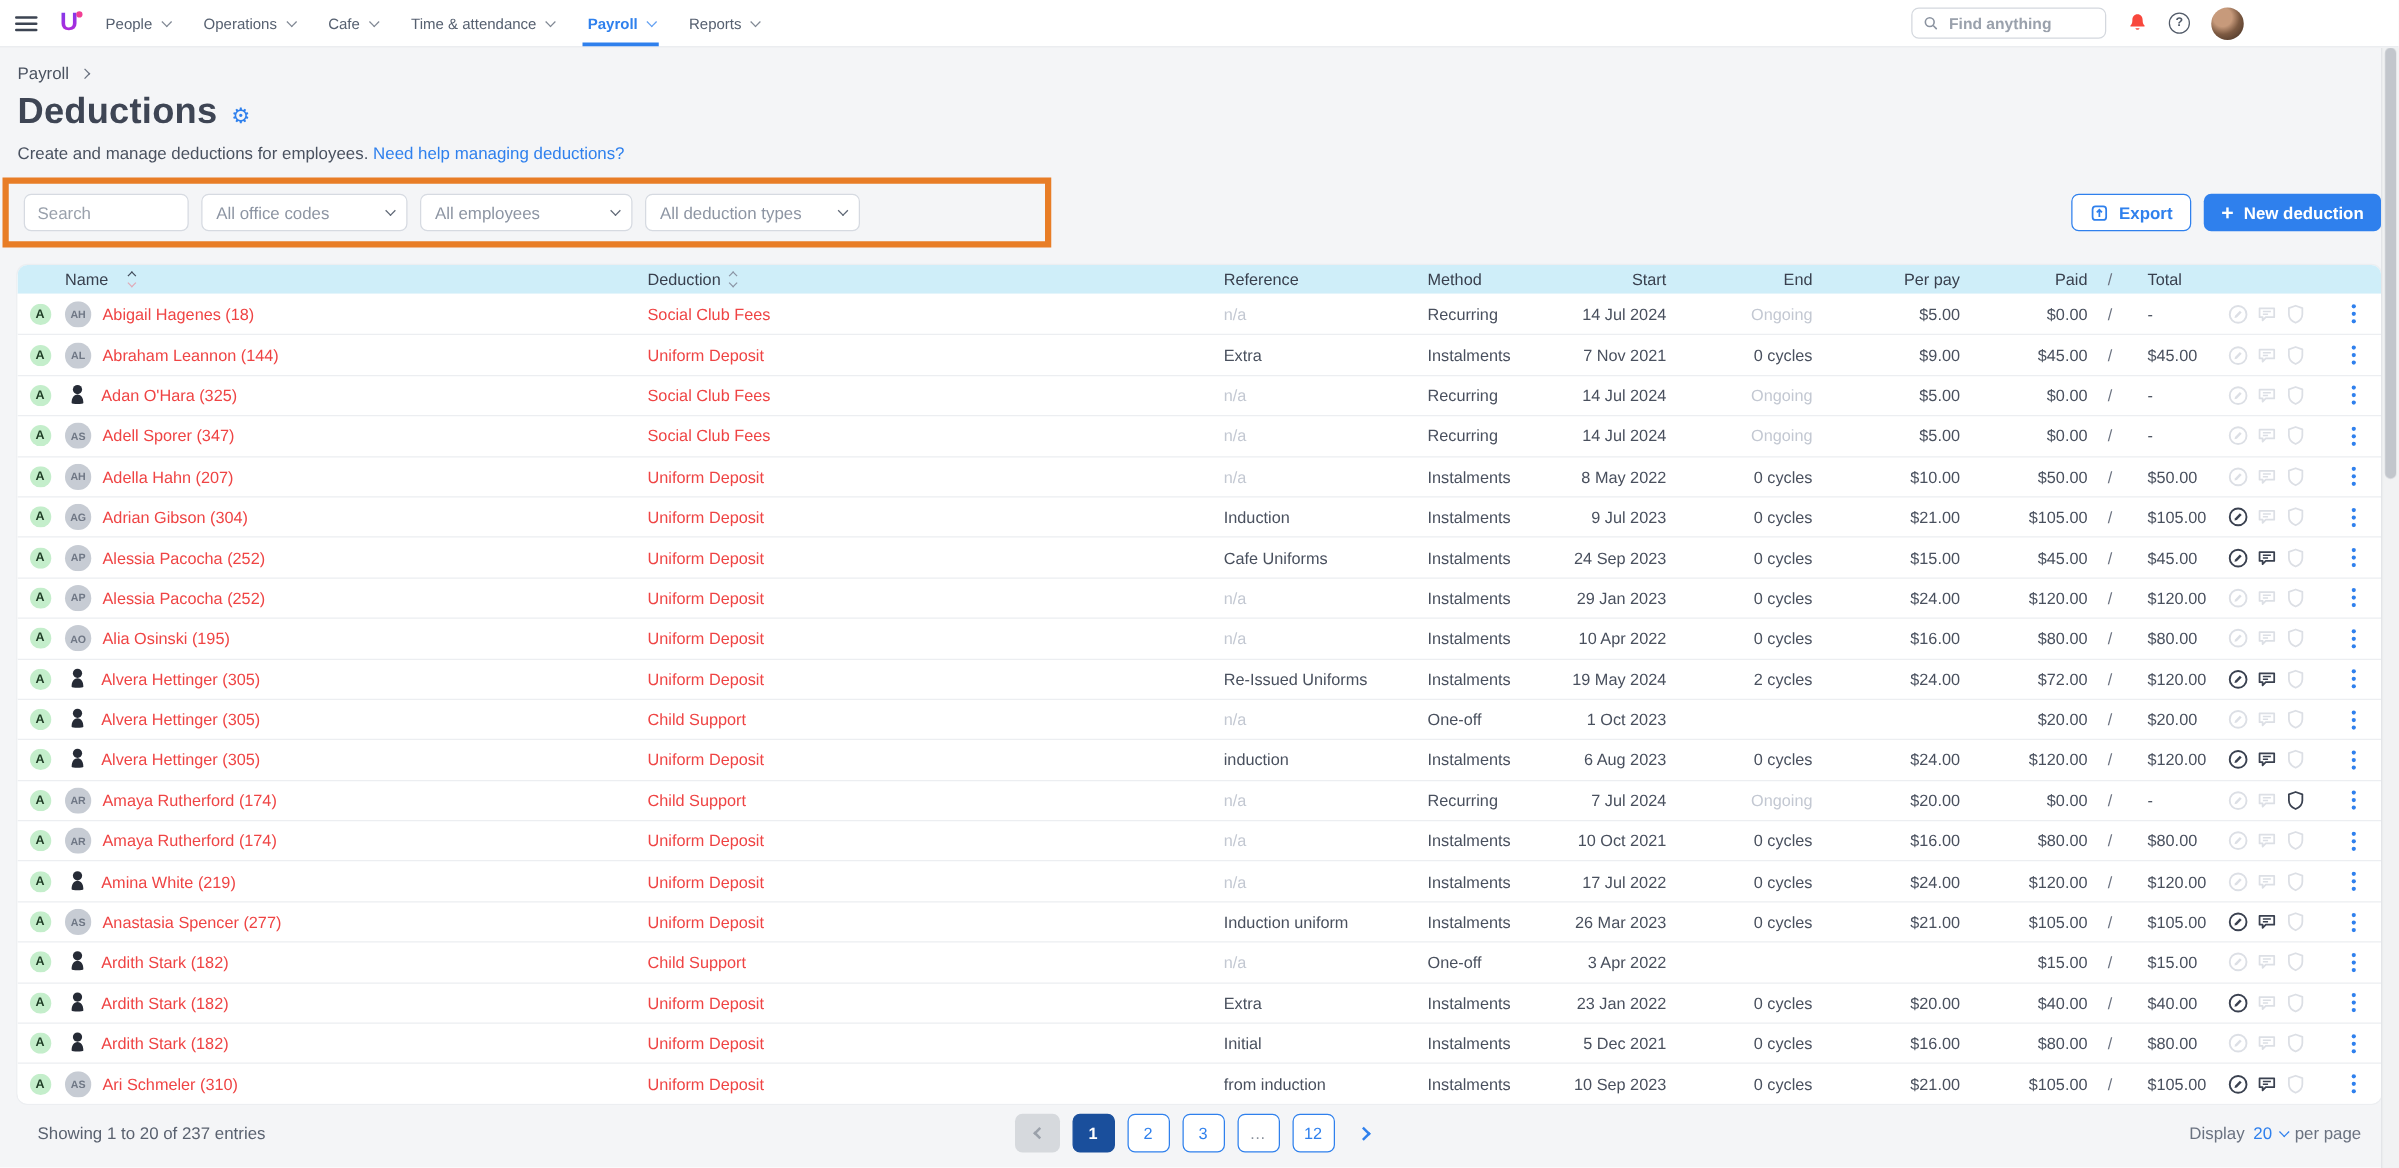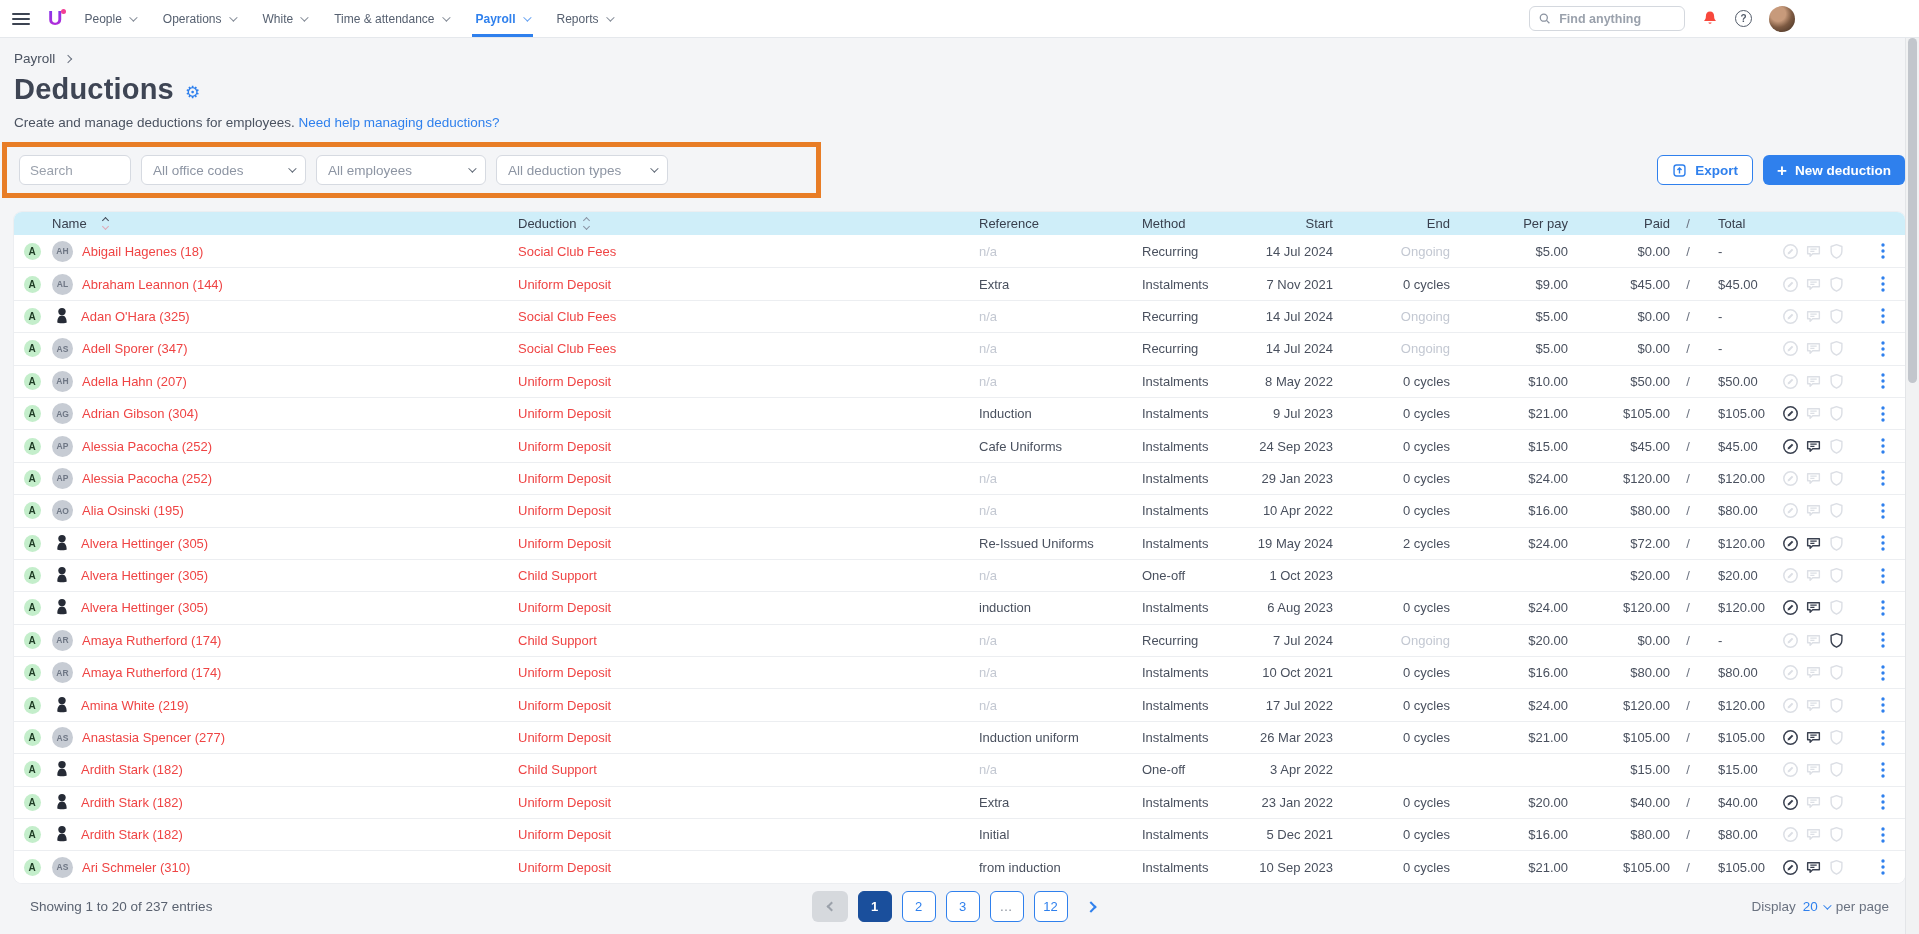--- a/index.html
+++ b/index.html
@@ -57,21 +57,21 @@
   .pill.green { background:#1fa14e; }
   .pill.gray  { background:#ced3da; }
   .status-label-active { font-size:13.5px; color:#3f4654; }
   .status-label-ended  { font-size:13.5px; color:#c6ccd5; }
   
   .filter-bar { display:flex; align-items:center; margin-top:12px; }
   .filters-highlight {
     display:inline-flex; align-items:center; gap:10px;
     border:5px solid #e87d26; padding:8px 148px 8px 12px; margin-left:-12px;
   }
-  .search-input { width:112px; height:30px; border:1px solid #d6dae1; border-radius:6px; padding:0 10px; font-size:13.5px; color:#49505e; outline:none; font-family:inherit; background:#fff; }
+  .search-input { width:132px; height:30px; border:1px solid #d6dae1; border-radius:6px; padding:0 10px; font-size:13.5px; color:#49505e; outline:none; font-family:inherit; background:#fff; }
   .search-input::placeholder { color:#9aa1ac; }
   .select { display:flex; justify-content:space-between; align-items:center; height:30px; border:1px solid #d6dae1; border-radius:6px; background:#fff; padding:0 11px; color:#8d95a3; font-size:13.5px; cursor:pointer; }
   .select .chev { opacity:1; color:#5d6674; margin-left:10px; }
   .sel-office { width:165px; } .sel-emp { width:170px; } .sel-type { width:172px; }
   .filter-actions { margin-left:auto; display:flex; gap:10px; }
   .btn { height:30px; border-radius:6px; font-size:13.5px; font-weight:bold; display:inline-flex; align-items:center; gap:8px; padding:0 14px; cursor:pointer; border:none; font-family:inherit; }
   .btn-outline { background:#fff; border:1.5px solid #2f80ed; color:#2f80ed; }
   .btn-primary { background:#2f80ed; color:#fff; }
   .btn-primary .plus { font-size:17px; font-weight:bold; line-height:1; }
   
@@ -135,21 +135,21 @@
   <nav class="nav-items">
       <div class="nav-item">
         <span>People</span>
         <span class="chev"></span>
       </div>
       <div class="nav-item">
         <span>Operations</span>
         <span class="chev"></span>
       </div>
       <div class="nav-item">
-        <span>White</span>
+        <span>Cafe</span>
         <span class="chev"></span>
       </div>
       <div class="nav-item">
         <span>Time &amp; attendance</span>
         <span class="chev"></span>
       </div>
       <div class="nav-item active">
         <span>Payroll</span>
         <span class="chev"></span>
       </div>

